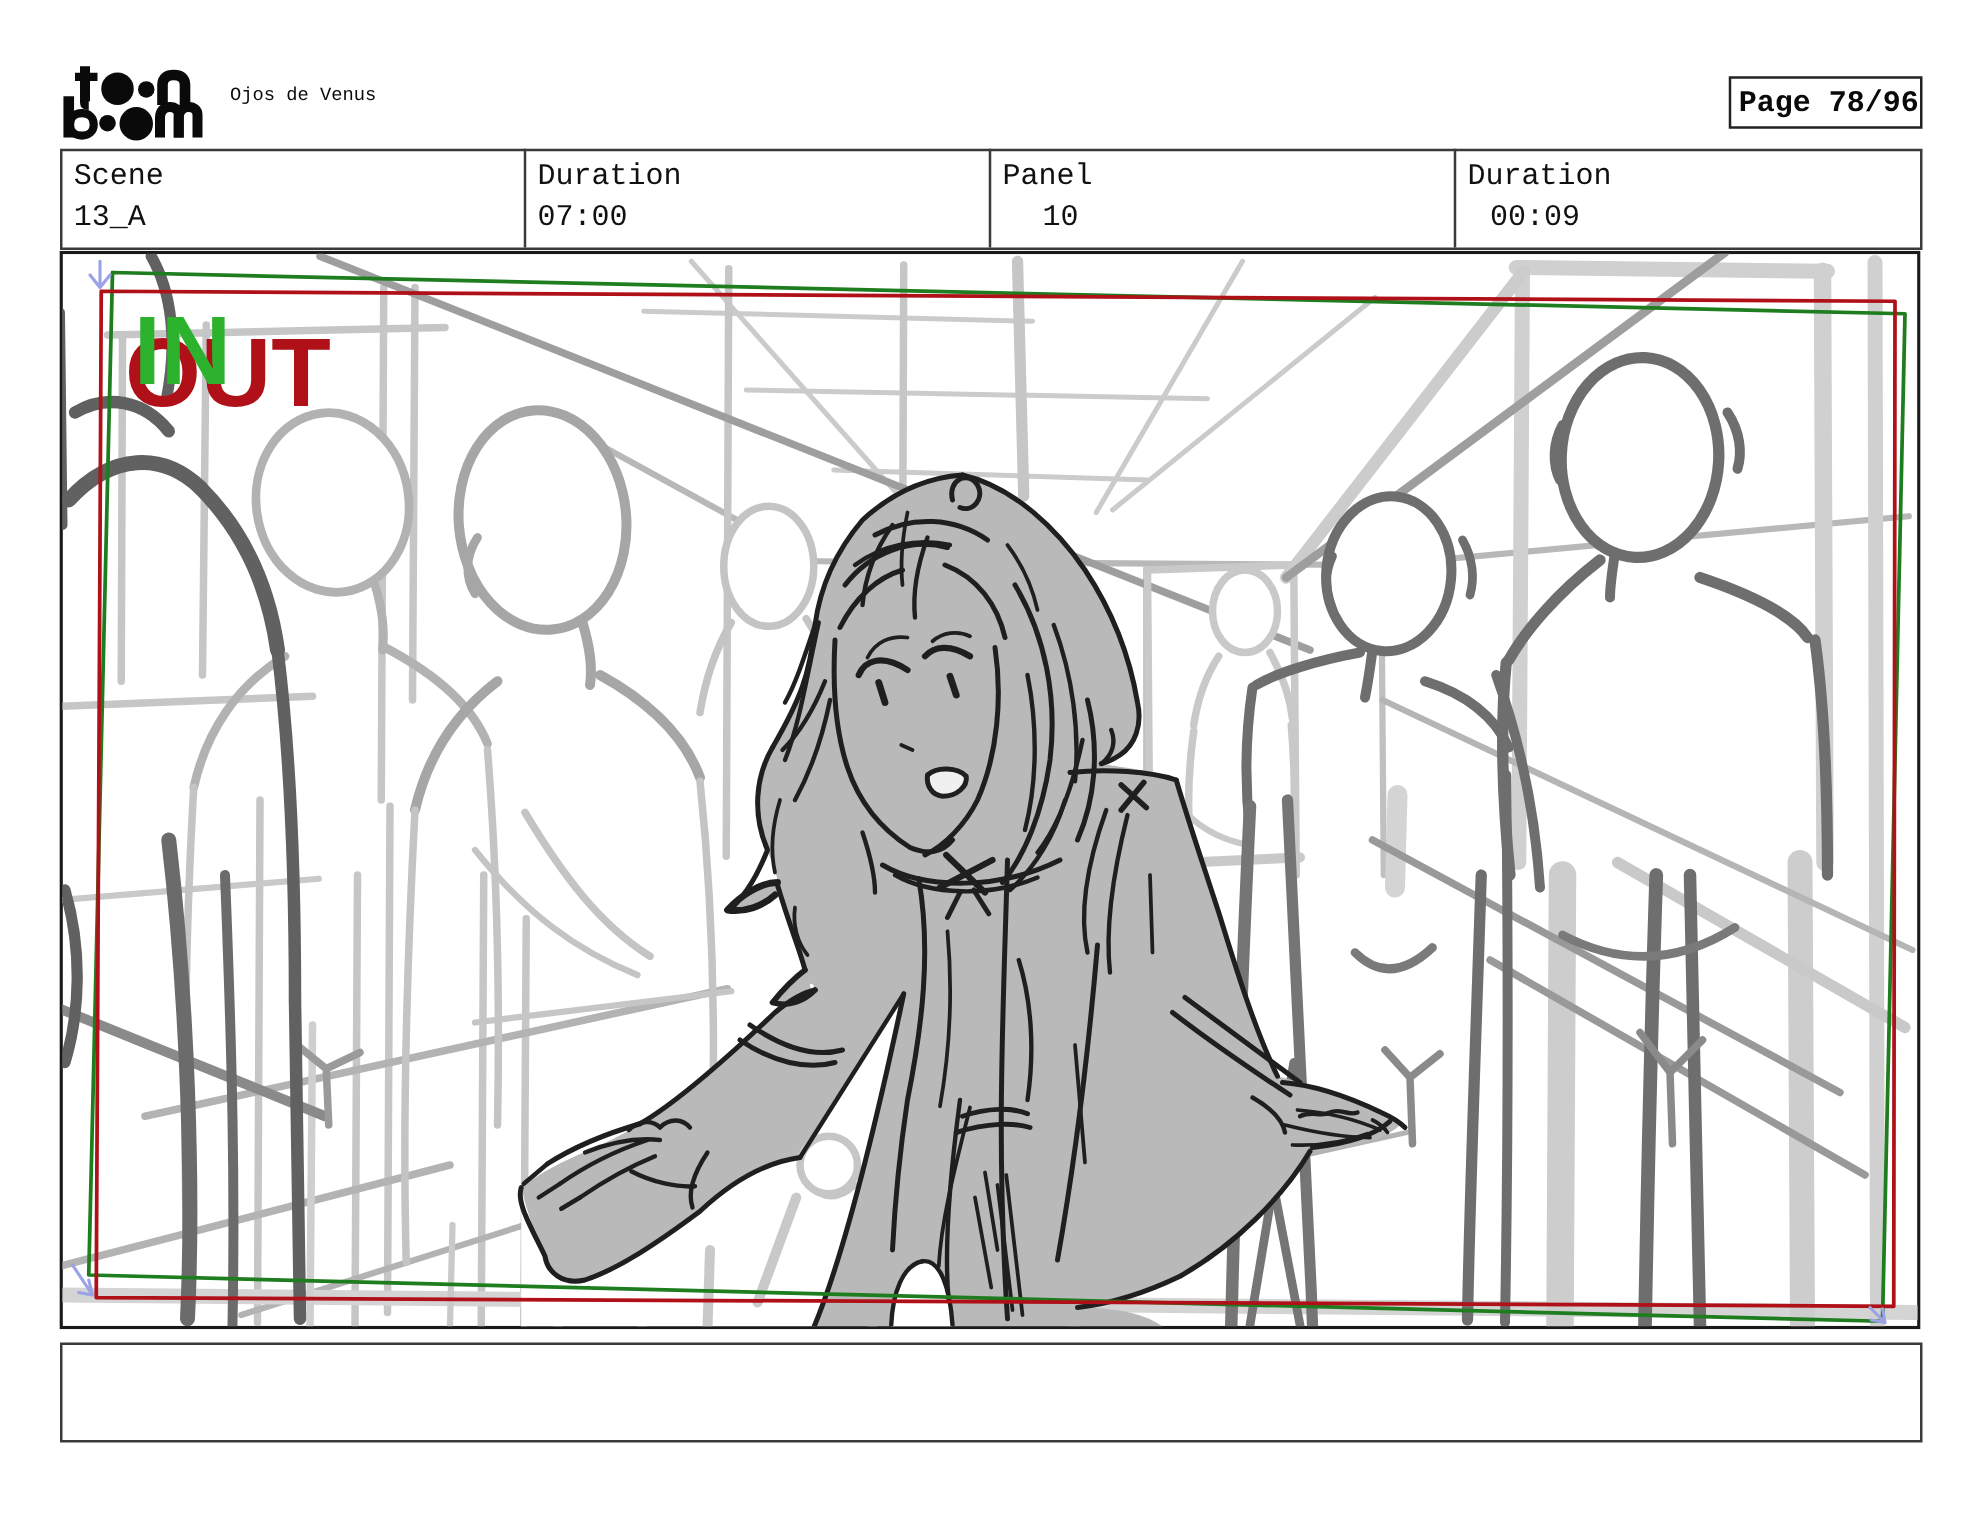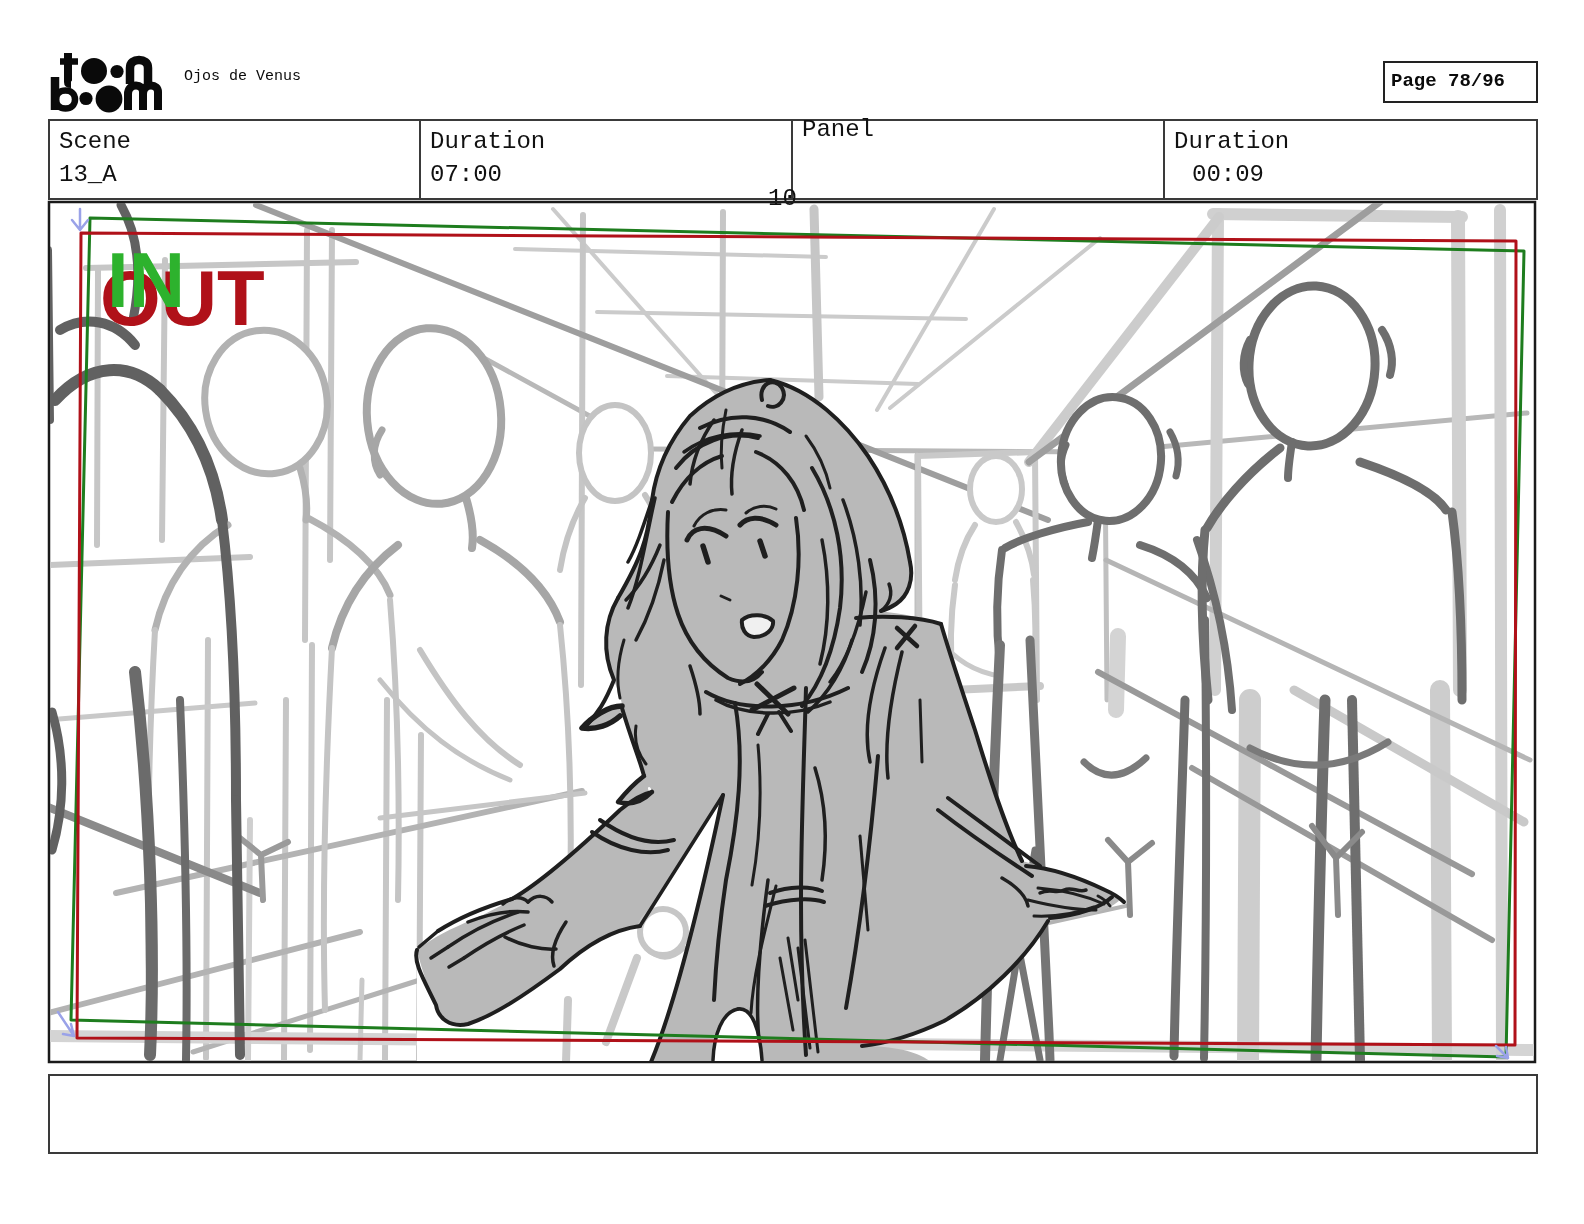--- a/index.html
+++ b/index.html
@@ -24,32 +24,32 @@
     <circle cx="48" cy="23" r="13"></circle>
     <circle cx="71" cy="23.5" r="6.6"></circle>
     <circle cx="40" cy="50.5" r="6.6"></circle>
     <circle cx="63" cy="51" r="13.4"></circle>
   </g>
 </svg>
 
 <div class="abs" style="left:184px;top:68px;font-size:15px;font-weight:normal;color:#0a0a0a;letter-spacing:0px;">Ojos de Venus</div>
 
 <div class="abs" style="left:1383px;top:61px;width:151px;height:38px;border:2px solid #222;"></div>
-<div class="abs" style="left:1391px;top:70px;font-size:19px;font-weight:bold;color:#0a0a0a;">Page 78/96</div>
+<div class="abs" style="left:1391px;top:70px;font-size:24px;font-weight:bold;color:#0a0a0a;">Page 78/96</div>
 
 <div class="abs" style="left:48px;top:119px;width:1486px;height:77px;border:2px solid #3a3a3a;"></div>
 <div class="abs" style="left:419px;top:119px;width:2px;height:79px;background:#3a3a3a;"></div>
 <div class="abs" style="left:791px;top:119px;width:2px;height:79px;background:#3a3a3a;"></div>
 <div class="abs" style="left:1163px;top:119px;width:2px;height:79px;background:#3a3a3a;"></div>
 <div class="abs cell-label" style="left:59px;top:128px;">Scene</div>
 <div class="abs cell-label" style="left:59px;top:161px;text-align:right;">13_A</div>
 <div class="abs cell-label" style="left:430px;top:128px;">Duration</div>
 <div class="abs cell-label" style="left:430px;top:161px;">07:00</div>
-<div class="abs cell-label" style="left:802px;top:116px;text-align:right;">Panel</div>
-<div class="abs cell-label" style="left:768px;top:161px;margin-top:24px;">10</div>
+<div class="abs cell-label" style="left:802px;top:128px;text-align:right;">Panel</div>
+<div class="abs cell-label" style="left:834px;top:161px;">10</div>
 <div class="abs cell-label" style="left:1174px;top:128px;">Duration</div>
 <div class="abs cell-label" style="left:1174px;top:161px;margin-left:18px;">00:09</div>
 
 <svg class="abs" style="left:0;top:0" width="1584" height="1224" viewBox="0 0 1584 1224">
   <defs>
     <clipPath id="panelclip">
         <rect x="50" y="203" width="1484" height="858"></rect>
       </clipPath>
   </defs>
   <rect x="49" y="202" width="1486" height="860" fill="none" stroke="#1a1a1a" stroke-width="2.5"></rect>

